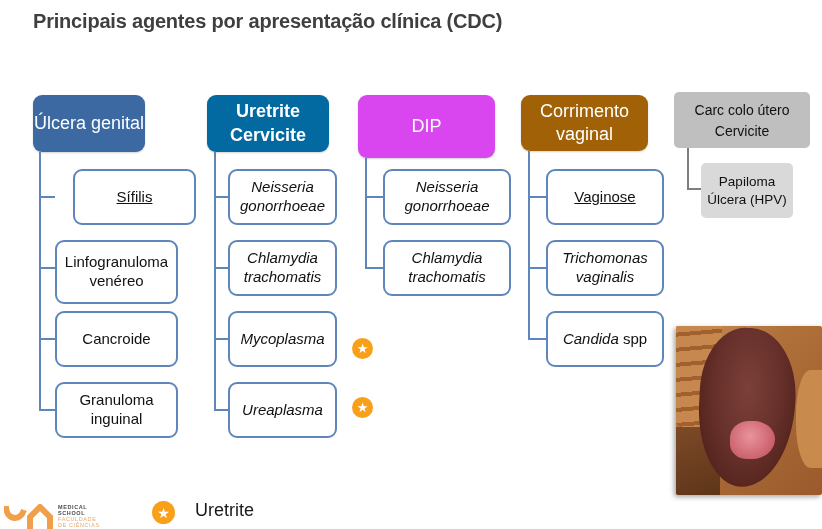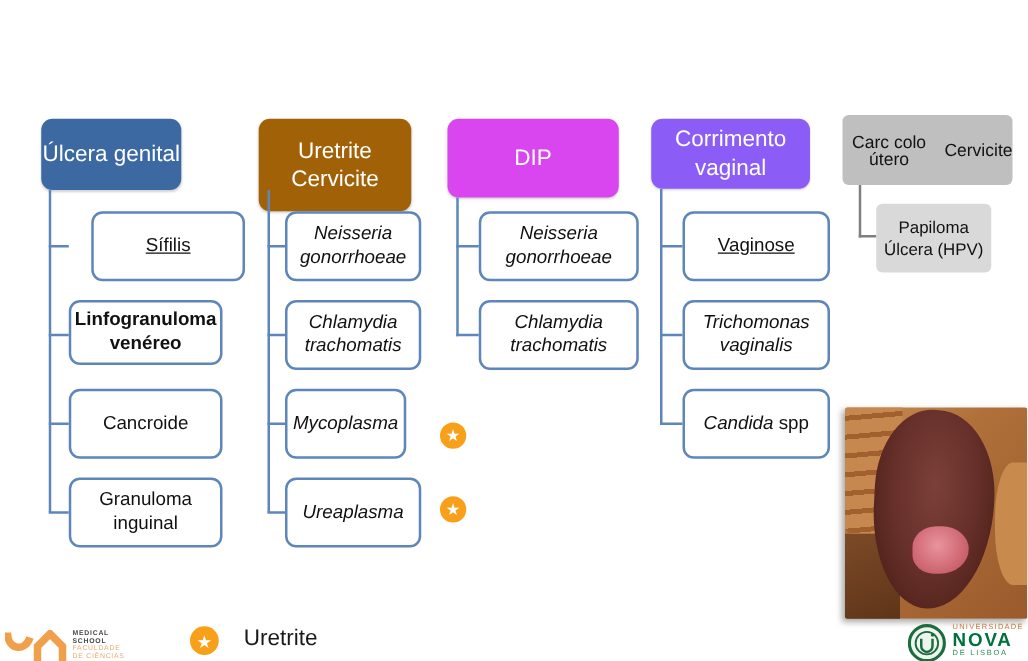--- a/index.html
+++ b/index.html
@@ -10,26 +10,26 @@
   .title{
     position:absolute;left:33px;top:10px;width:620px;
     font-size:20px;font-weight:bold;color:#3f3f3f;letter-spacing:-0.2px;
   }
   .hdr{
     position:absolute;display:flex;align-items:center;justify-content:center;text-align:center;
     color:#ffffff;font-size:18px;line-height:1.28;border-radius:9px;
     box-shadow:0 1px 2px rgba(0,0,0,0.18);
   }
   .hdr-1{left:33px;top:95px;width:112px;height:57px;background:#3c69a2;}
-  .hdr-2{left:207px;top:95px;width:122px;height:74px;background:#a16207;}
+  .hdr-2{left:207px;top:95px;width:122px;height:57px;background:#0369a1;font-weight:bold;}
   .hdr-3{left:358px;top:95px;width:137px;height:63px;background:#d946ef;}
-  .hdr-4{left:521px;top:95px;width:127px;height:56px;background:#8b5cf6;justify-content:flex-end;}
+  .hdr-4{left:521px;top:95px;width:127px;height:56px;background:#a16207;justify-content:flex-end;}
   .hdr-5{
     left:674px;top:92px;width:136px;height:56px;background:#bfbfbf;border-radius:5px;
-    color:#111111;font-size:14px;line-height:1.0;gap:7px;
+    color:#111111;font-size:14px;flex-direction:column;line-height:1.0;gap:7px;
     box-shadow:none;
   }
   .item{
     position:absolute;display:flex;align-items:center;justify-content:center;text-align:center;
     background:#ffffff;border:2px solid #5e86ba;border-radius:9px;
     color:#111111;font-size:15px;line-height:1.25;padding:1px 2px;box-sizing:border-box;
   }
   .item.em{font-style:italic;}
   .item-gray{
     position:absolute;display:flex;align-items:center;justify-content:center;text-align:center;
@@ -86,33 +86,34 @@
   .nova-text{display:flex;flex-direction:column;}
   .nova-univ{font-size:6px;letter-spacing:1px;color:#bf7a3e;}
   .nova-name{font-size:15px;font-weight:bold;color:#00703c;letter-spacing:1.5px;line-height:1.0;}
   .nova-city{font-size:6px;letter-spacing:1.4px;color:#2f8a55;}
 </style>
 </head>
 <body>
 
 <div class="slide">
 
+  <div class="title">Principais agentes por apresentação clínica (CDC)</div>
 
   <div class="hdr hdr-1">
     <span>Úlcera genital</span>
   </div>
   <div class="cv" style="left:39px;top:152px;height:258px;"></div>
   <div class="ch" style="left:39px;top:196px;width:16px;"></div>
   <div class="ch" style="left:39px;top:267px;width:16px;"></div>
   <div class="ch" style="left:39px;top:338px;width:16px;"></div>
   <div class="ch" style="left:39px;top:409px;width:16px;"></div>
   <div class="item" style="left:73px;top:169px;width:123px;height:56px;text-decoration:underline;">
     <span>Sífilis</span>
   </div>
-  <div class="item" style="left:55px;top:240px;width:123px;height:52px;font-weight:bold;">
+  <div class="item" style="left:55px;top:240px;width:123px;height:64px;">
     <span>Linfogranuloma venéreo</span>
   </div>
   <div class="item" style="left:55px;top:382px;width:123px;height:56px;">
     <span>Granuloma inguinal</span>
   </div>
   <div class="item" style="left:55px;top:311px;width:123px;height:56px;">
     <span>Cancroide</span>
   </div>
 
   <div class="hdr hdr-2">
@@ -122,21 +123,21 @@
   <div class="ch" style="left:214px;top:196px;width:14px;"></div>
   <div class="ch" style="left:214px;top:267px;width:14px;"></div>
   <div class="ch" style="left:214px;top:338px;width:14px;"></div>
   <div class="ch" style="left:214px;top:409px;width:14px;"></div>
   <div class="item em" style="left:228px;top:169px;width:109px;height:56px;">
     <span>Neisseria gonorrhoeae</span>
   </div>
   <div class="item em" style="left:228px;top:240px;width:109px;height:56px;">
     <span>Chlamydia trachomatis</span>
   </div>
-  <div class="item em" style="left:228px;top:311px;width:97px;height:56px;">
+  <div class="item em" style="left:228px;top:311px;width:109px;height:56px;">
     <span>Mycoplasma</span>
   </div>
   <div class="item em" style="left:228px;top:382px;width:109px;height:56px;">
     <span>Ureaplasma</span>
   </div>
   <div class="star star-sm" style="left:352px;top:338px;">
     <span>★</span>
   </div>
   <div class="star star-sm" style="left:352px;top:397px;">
     <span>★</span>
@@ -201,27 +202,14 @@
       <polyline points="26,25 26,13 36,3 46,13 46,25" stroke="#f0a04a" stroke-width="6" fill="none"></polyline>
     </svg>
   </div>
   <div class="ms-text">
     <div class="dark">MEDICAL</div>
     <div class="dark">SCHOOL</div>
     <div class="light">FACULDADE</div>
     <div class="light">DE CIÊNCIAS</div>
   </div>
 
-  <div class="nova">
-    <svg width="31" height="31" viewBox="0 0 31 31">
-      <circle cx="15.5" cy="15.5" r="14" fill="#eef5ee" stroke="#1d6b3f" stroke-width="2.5"></circle>
-      <circle cx="15.5" cy="15.5" r="9" fill="none" stroke="#1d6b3f" stroke-width="1.5"></circle>
-      <path d="M11,12 v6 a4.5,4.5 0 0 0 9,0 v-6" fill="none" stroke="#1d6b3f" stroke-width="2"></path>
-      <circle cx="20" cy="9" r="1.4" fill="#1d6b3f"></circle>
-    </svg>
-    <div class="nova-text">
-      <span class="nova-univ">UNIVERSIDADE</span>
-      <span class="nova-name">NOVA</span>
-      <span class="nova-city">DE LISBOA</span>
-    </div>
-  </div>
 
 </div>
 
 </body></html>

